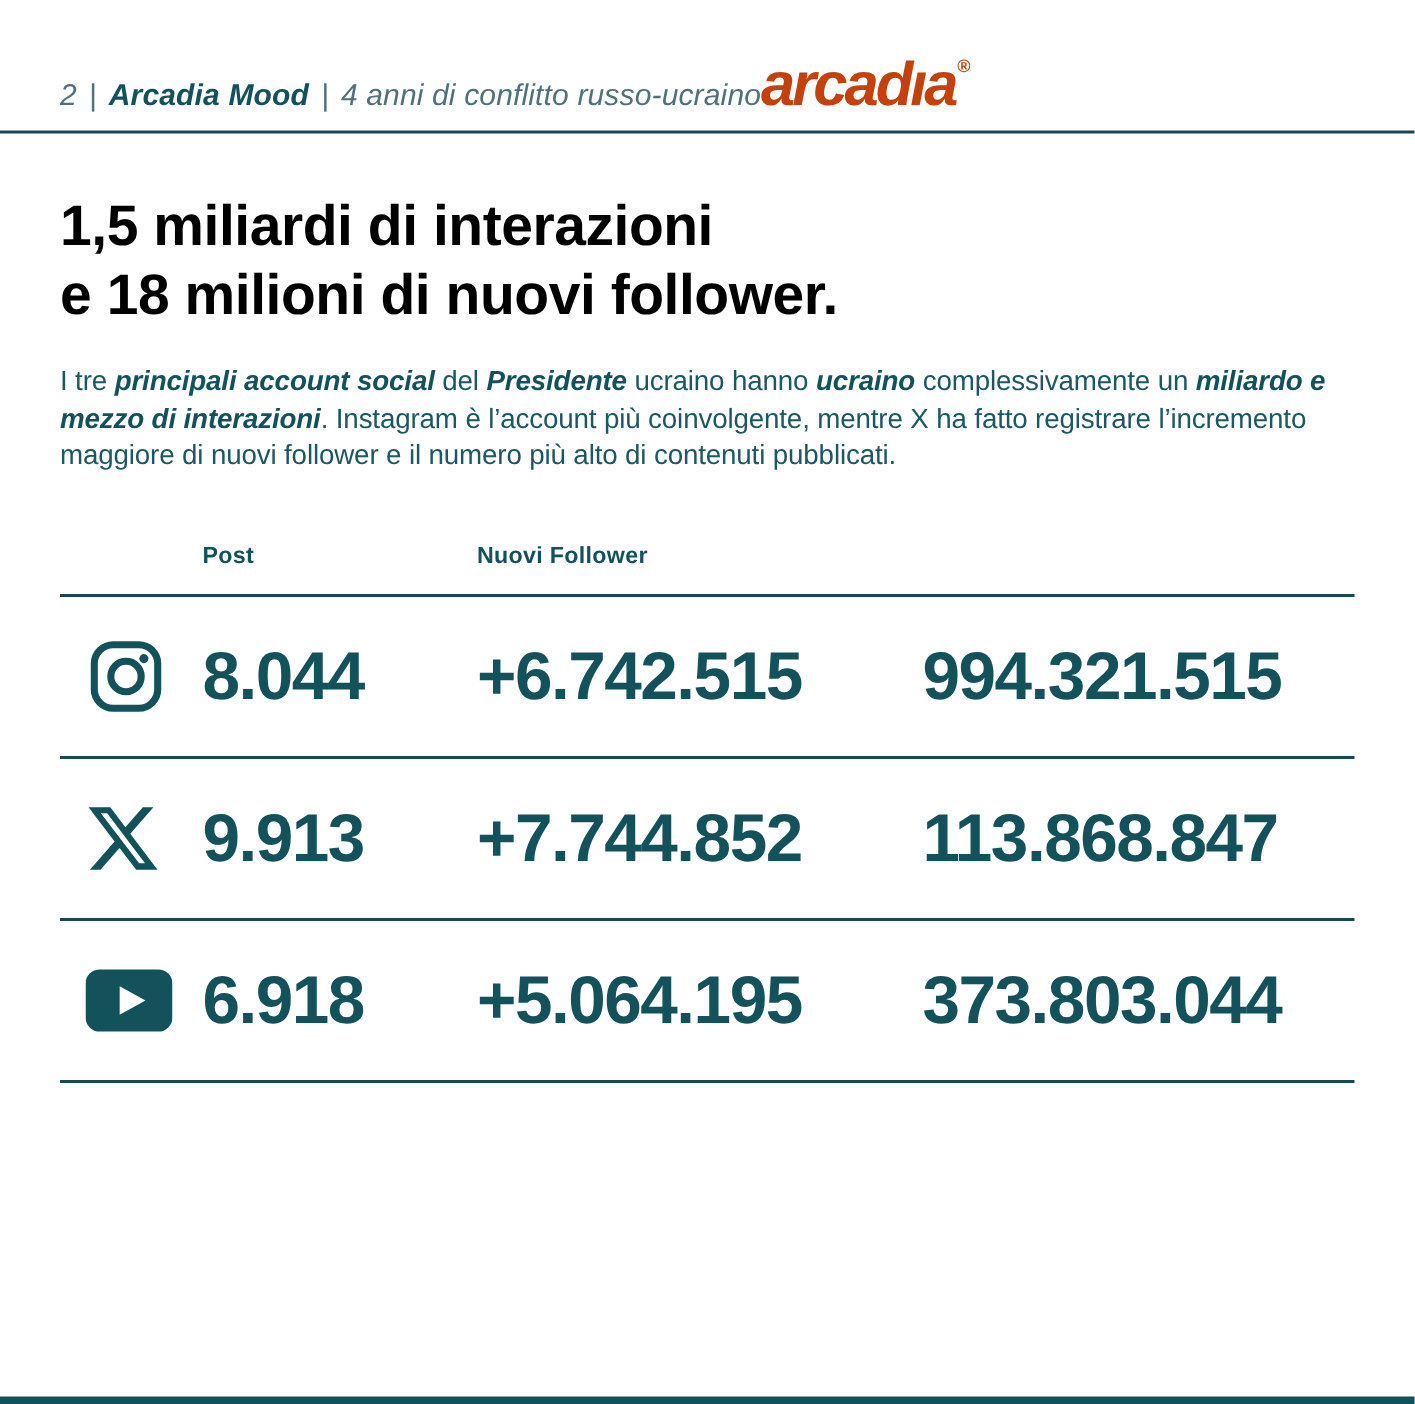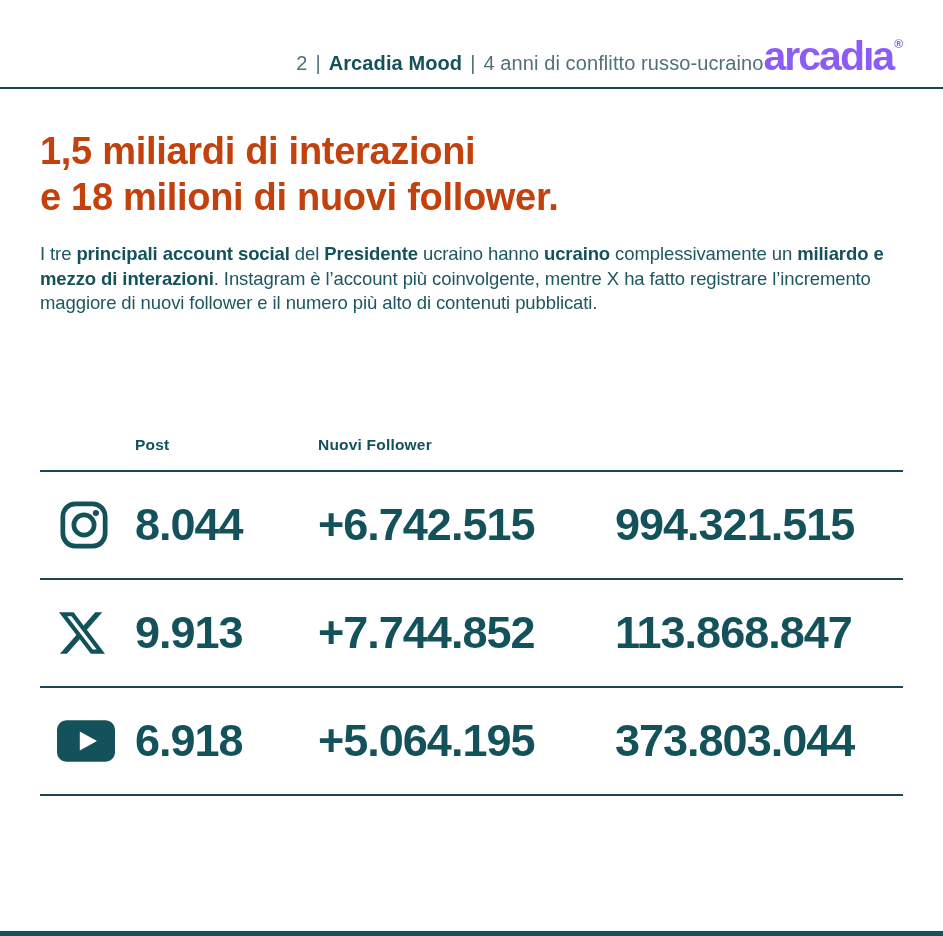--- a/index.html
+++ b/index.html
@@ -10,56 +10,57 @@
     font-family: "Liberation Sans", sans-serif;
     color: #14525B;
     overflow: hidden;
   }
   .page { position: absolute; inset: 0; padding: 0 40px; }
 
   
   .topbar {
     padding-top: 36px;
     display: flex;
-    justify-content: flex-end;
+    justify-content: flex-start;
     align-items: baseline;
+    font-style: italic;
   }
   .topbar-left { font-size: 20px; color: #50707A; letter-spacing: 0.1px; white-space: nowrap; }
   .topbar-left .brand-bold { color: #14525B; font-weight: bold; }
   .topbar-left .sep { margin: 0 8px; color: #50707A; }
-  .logo { font-weight: bold; font-size: 41px; letter-spacing: -2px; color: #8b5cf6; line-height: 1; }
+  .logo { font-weight: bold; font-size: 41px; letter-spacing: -2px; color: #c2410c; line-height: 1; }
   .logo sup { font-size: 12px; letter-spacing: 0; vertical-align: 22px; margin-left: 1px; }
   .header-divider {
     position: absolute; left: 0; right: 0; top: 87px;
     height: 2px; background: #1A4752;
   }
 
   
   h1 {
     margin-top: 52px;
     font-size: 38px;
     line-height: 1.21;
     font-weight: bold;
     letter-spacing: -0.3px;
-    color: #c2410c;
+    color: #000000;
   }
 
   
   .intro {
     margin-top: 21px;
     font-size: 18.5px;
     line-height: 1.33;
     color: #1D5761;
     max-width: 874px;
     letter-spacing: -0.1px;
   }
-  .intro b { font-weight: bold; color: #14525B; }
+  .intro b { font-weight: bold; color: #14525B; font-style: italic; }
 
   
-  .stats { margin-top: 120px; width: 863px; }
+  .stats { margin-top: 46px; width: 863px; }
   .row {
     display: grid;
     grid-template-columns: 95px 183px 297px 1fr;
     align-items: center;
     border-bottom: 2px solid #1A4752;
   }
   .thead { height: 36px; align-items: start; }
   .th {
     font-size: 15.5px;
     font-weight: bold;

